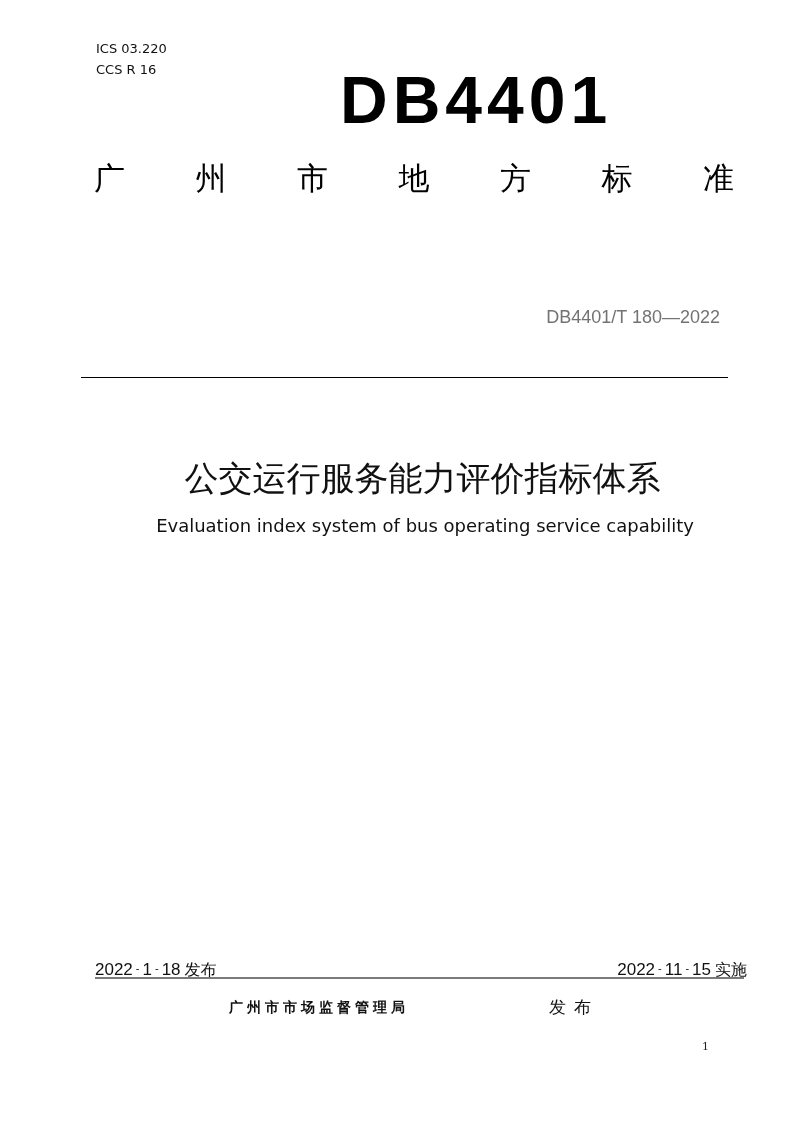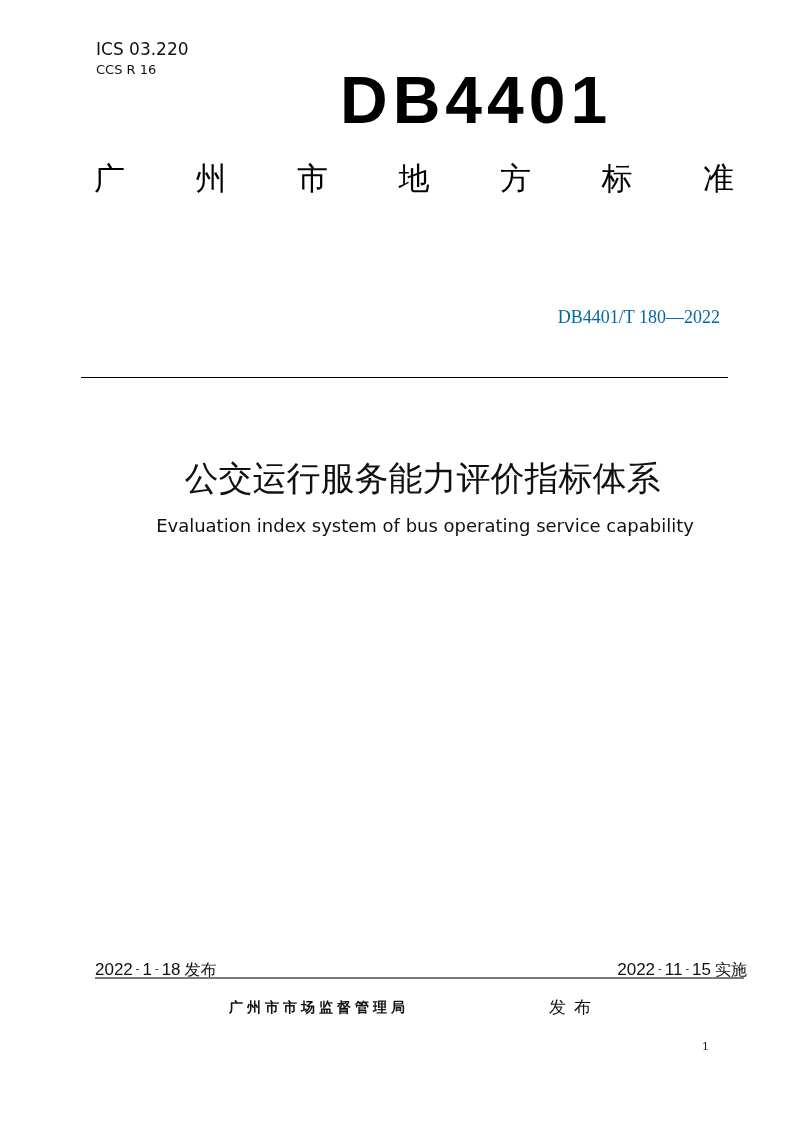--- a/index.html
+++ b/index.html
@@ -11,21 +11,21 @@
       width: 800px;
       height: 1132px;
       position: relative;
       overflow: hidden;
       color: #000;
       font-family: "DejaVu Sans", sans-serif;
     }
     .abs { position: absolute; }
     .ics {
       left: 96px; top: 39px;
-      font-size: 17px; line-height: 20px;
+      font-size: 13px; line-height: 20px;
       font-family: "DejaVu Sans", sans-serif;
       color: #111;
     }
     .ccs {
       left: 96px; top: 60px;
       font-size: 13px; line-height: 20px;
       font-family: "DejaVu Sans", sans-serif;
       color: #111;
     }
     .db-code {
@@ -44,22 +44,22 @@
       display: flex;
       justify-content: space-between;
       font-size: 31px;
       line-height: 44px;
       font-family: "DejaVu Sans", sans-serif;
     }
     .std-type span { display: inline-block; }
     .std-number {
       right: 80px; top: 304px;
       font-size: 18px; line-height: 26px;
-      font-family: Liberation Serif, serif;
-      color: #0369a1;
+      font-family: Liberation Sans, sans-serif;
+      color: #737373;
       white-space: nowrap;
     }
     .rule-top {
       left: 81px; top: 377px;
       width: 647px; height: 0;
       border-top: 1.5px solid #000;
     }
     .title-cn {
       left: 0; top: 455px;
       width: 845px;

